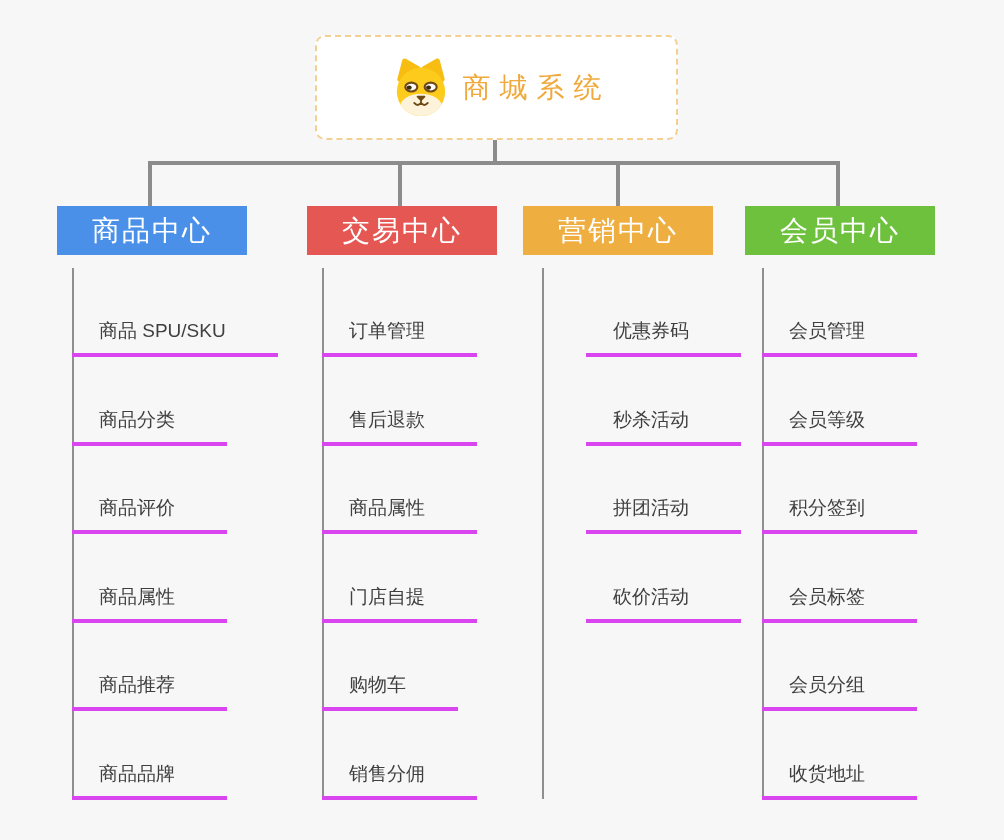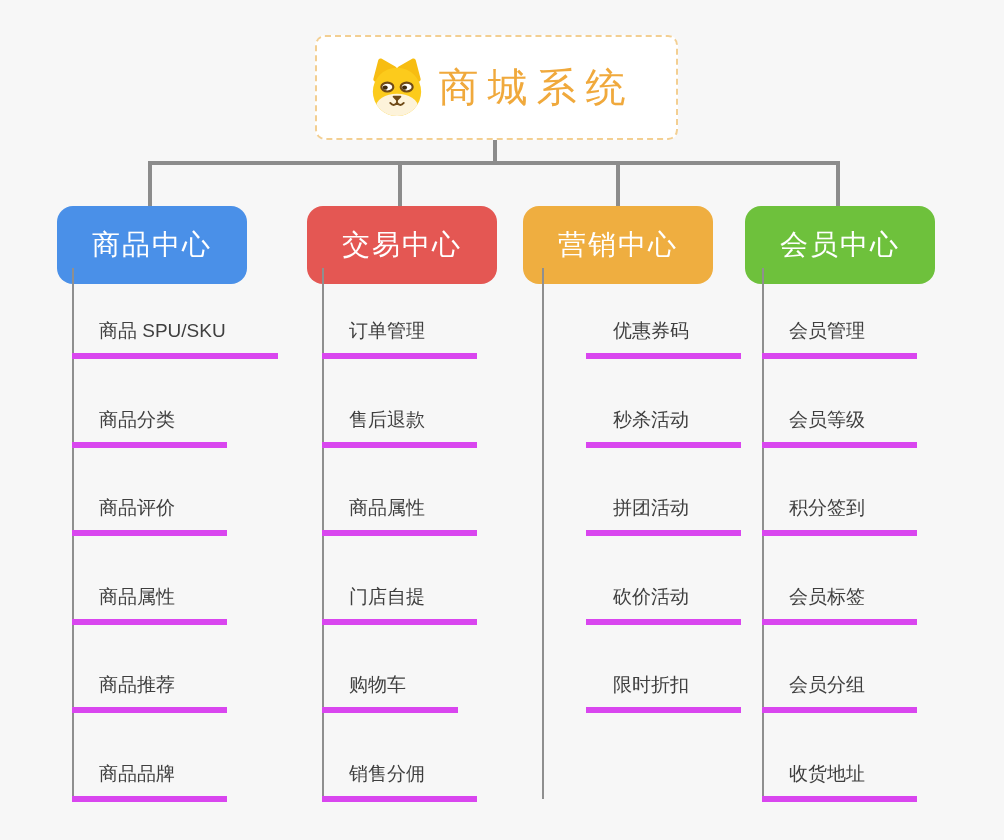--- a/index.html
+++ b/index.html
@@ -16,43 +16,43 @@
     position:absolute;left:315px;top:35px;
     width:363px;height:105px;
     background:#ffffff;
     border:2px dashed #f3cf92;
     border-radius:10px;
     box-sizing:border-box;
     display:flex;align-items:center;justify-content:center;
     gap:13px;
   }
   .root-title{
-    font-size:40px;
+    font-size:28px;
     letter-spacing:9px;
     margin-right:-9px;
     color:#f0a93c;
     font-weight:500;
     white-space:nowrap;
   }
 
   
   .conn{position:absolute;background:#8c8c8c;}
   .stem{left:493px;top:138px;width:4px;height:26px;}
   .bus{left:148px;top:161px;width:692px;height:4px;}
   .drop{top:161px;width:4px;height:47px;}
   .drop-0{left:148px;}
   .drop-1{left:398px;}
   .drop-2{left:616px;}
   .drop-3{left:836px;}
 
   
   .branch{
     position:absolute;top:206px;
-    width:190px;height:78px;
-    border-radius:16px;
+    width:190px;height:49px;
+    border-radius:0;
     color:#ffffff;
     font-size:28px;
     letter-spacing:2px;
     display:flex;align-items:center;justify-content:center;
     white-space:nowrap;
   }
   .branch-0{left:57px;}
   .branch-1{left:307px;}
   .branch-2{left:523px;}
   .branch-3{left:745px;}
@@ -68,21 +68,21 @@
   .colline-2{left:542px;}
   .colline-3{left:762px;}
 
   
   .leaf{
     position:absolute;
     font-size:19px;
     line-height:28px;
     color:#3f3f3f;
     padding:0 52px 8px 27px;
-    border-bottom:6px solid #d946ef;
+    border-bottom:4px solid #d946ef;
     white-space:nowrap;
   }
   .col-0{left:72px;}
   .col-1{left:322px;}
   .col-2{left:542px;margin-left:44px;}
   .col-3{left:762px;}
   .row-0{top:317px;}
   .row-1{top:406px;}
   .row-2{top:494px;}
   .row-3{top:583px;}
@@ -146,21 +146,20 @@
   <div class="leaf col-1 row-1">售后退款</div>
   <div class="leaf col-1 row-2">商品属性</div>
   <div class="leaf col-1 row-3">门店自提</div>
   <div class="leaf col-1 row-4">购物车</div>
   <div class="leaf col-1 row-5">销售分佣</div>
 
   <div class="leaf col-2 row-0">优惠券码</div>
   <div class="leaf col-2 row-1">秒杀活动</div>
   <div class="leaf col-2 row-2">拼团活动</div>
   <div class="leaf col-2 row-3">砍价活动</div>
-  <div class="leaf col-2 row-4">限时折扣</div>
 
   <div class="leaf col-3 row-0">会员管理</div>
   <div class="leaf col-3 row-1">会员等级</div>
   <div class="leaf col-3 row-2">积分签到</div>
   <div class="leaf col-3 row-3">会员标签</div>
   <div class="leaf col-3 row-4">会员分组</div>
   <div class="leaf col-3 row-5">收货地址</div>
 
 </div>
 

